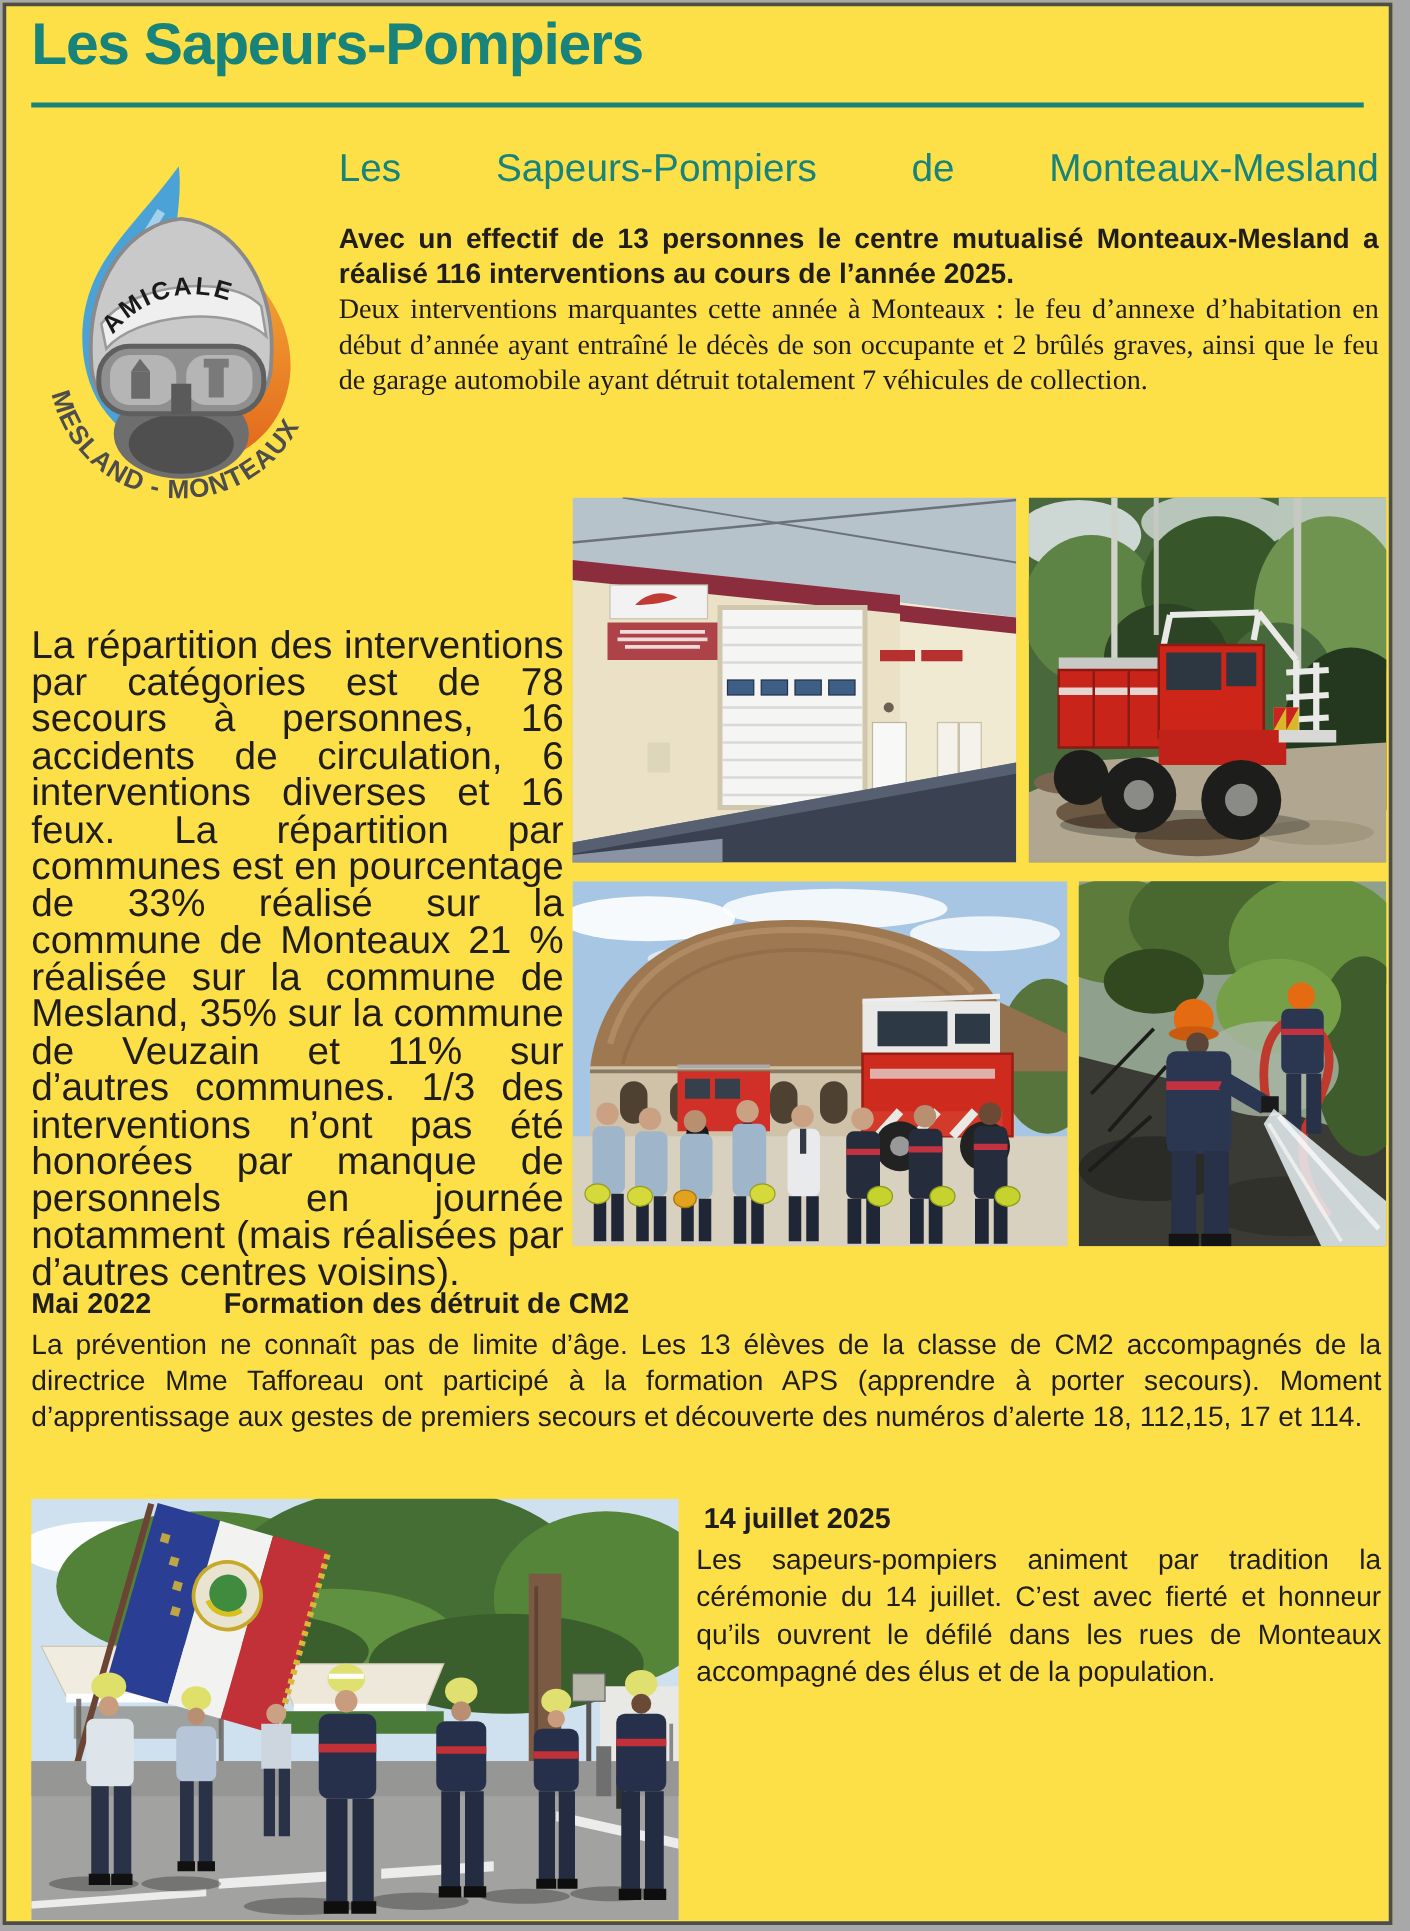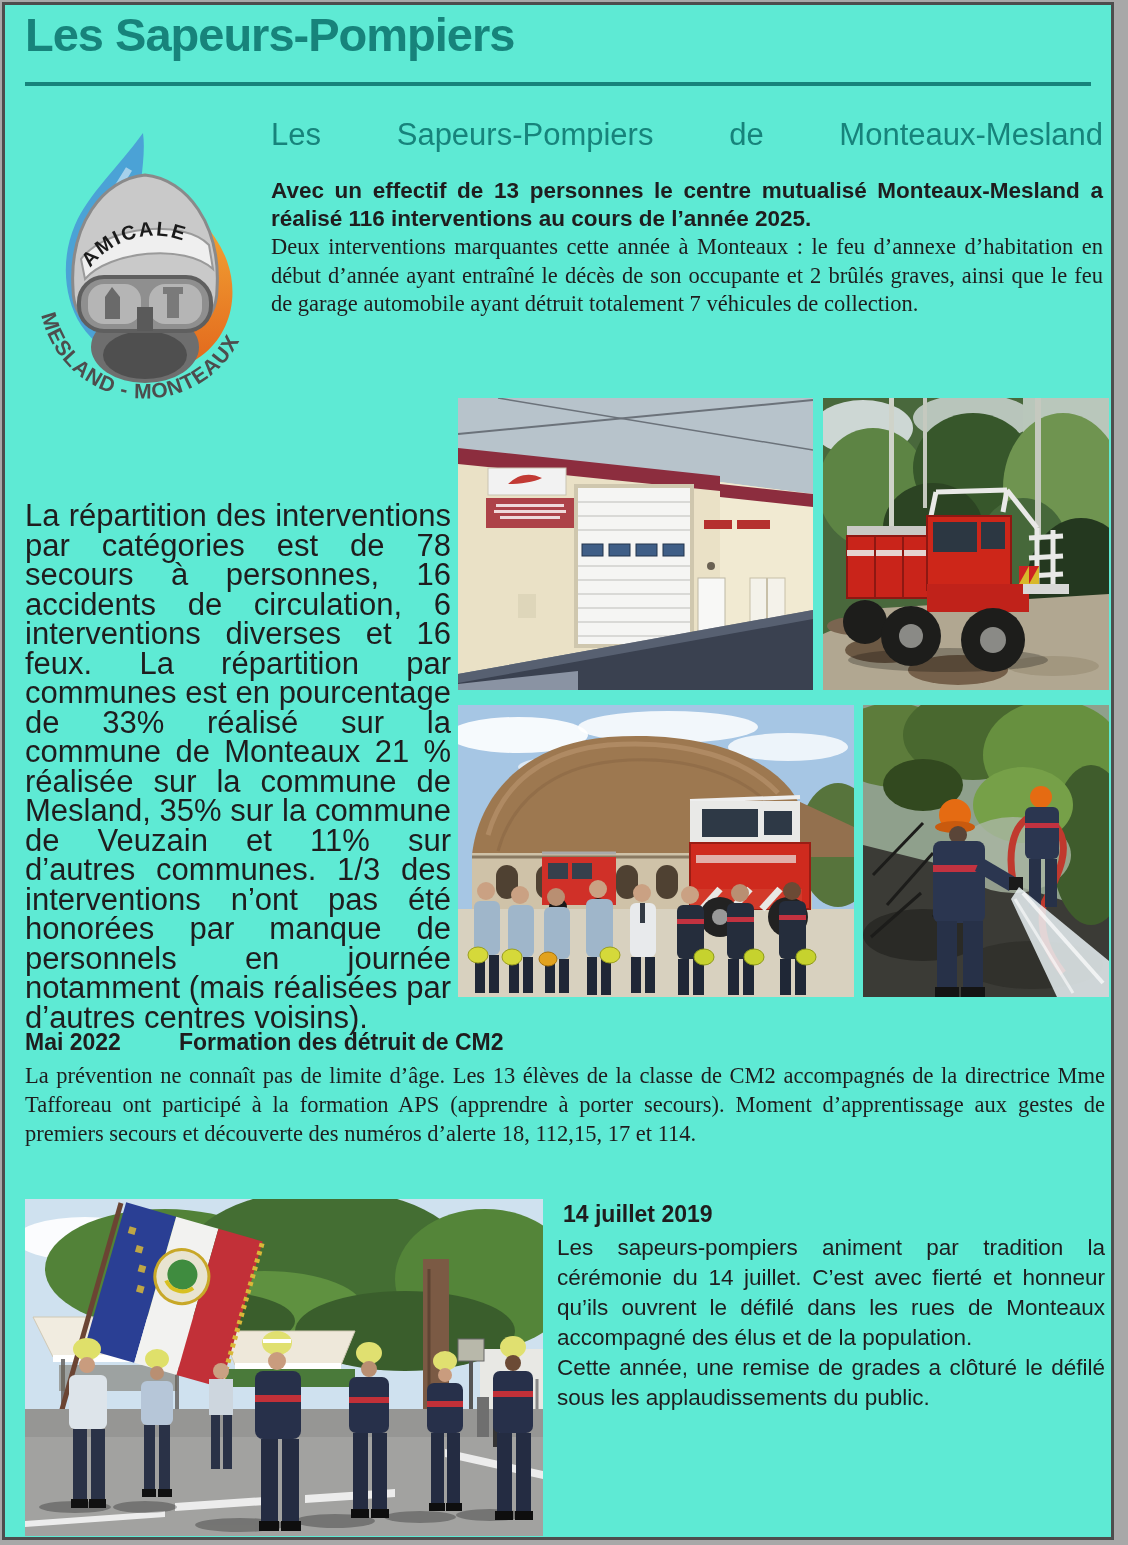--- a/index.html
+++ b/index.html
@@ -4,21 +4,21 @@
 <style>
   html,body{margin:0;padding:0;}
   body{
     width:1128px;height:1545px;position:relative;
     background:#a8a8a8;
     font-family:"Liberation Sans", sans-serif;
     color:#1f1d1e;
   }
   .page{
     position:absolute;left:2px;top:2px;width:1112px;height:1538px;
-    background:#5eead4;border:3px solid #4d4d4d;box-sizing:border-box;overflow:hidden;
+    background:#fde047;border:3px solid #4d4d4d;box-sizing:border-box;overflow:hidden;
   }
   .abs{position:absolute;}
   .page-title{
     left:20px;top:2px;margin:0;
     font-size:47px;font-weight:700;letter-spacing:-1px;color:#17837b;
   }
   .title-rule{left:20px;top:77px;width:1066px;height:4px;background:#17837b;}
   .logo{left:16px;top:122px;width:248px;height:280px;}
   .intro{left:266px;top:112px;width:832px;}
   .h2l1{font-size:31px;font-weight:400;color:#17837b;text-align:justify;text-align-last:justify;}
@@ -28,21 +28,21 @@
   .stats{left:20px;top:496px;width:426px;font-size:31px;line-height:29.5px;text-align:justify;}
   .photo{display:block;}
   .ph1{left:453px;top:393px;width:355px;height:292px;}
   .ph2{left:818px;top:393px;width:286px;height:292px;}
   .ph3{left:453px;top:700px;width:396px;height:292px;}
   .ph4{left:858px;top:700px;width:246px;height:292px;}
   .ph5{left:20px;top:1194px;width:518px;height:337px;}
   .mai{left:20px;top:1024px;width:1080px;}
   .mai-head{font-size:23px;font-weight:700;}
   .mai-title{margin-left:58px;}
-  .mai-body{margin:5px 0 0 0;font-size:22.5px;line-height:29px;text-align:justify;font-family:Liberation Serif, serif;}
+  .mai-body{margin:5px 0 0 0;font-size:22.5px;line-height:29px;text-align:justify;}
   .juillet{left:552px;top:1196px;width:548px;}
   .j-title{font-size:23px;font-weight:700;padding-left:6px;}
   .j-body{margin:5px 0 0 0;font-size:22.5px;line-height:30px;text-align:justify;}
   .j-body2{margin:0;font-size:22.5px;line-height:30px;text-align:justify;}
   svg text{font-family:"Liberation Sans", sans-serif;}
 </style>
 </head>
 <body>
 
 <div class="page">
@@ -492,18 +492,17 @@
       <rect x="468" y="172" width="40" height="62" rx="7" fill="#27304a"></rect>
       <rect x="468" y="192" width="40" height="6" fill="#c23038"></rect>
       <rect x="472" y="234" width="15" height="80" fill="#242c42"></rect>
         <rect x="491" y="234" width="15" height="80" fill="#242c42"></rect>
       <rect x="470" y="312" width="18" height="9" fill="#0e0e0e"></rect>
         <rect x="490" y="312" width="18" height="9" fill="#0e0e0e"></rect>
     </g>
   </svg>
 
   <div class="abs juillet">
-    <div class="j-title">14 juillet 2019</div>
+    <div class="j-title">14 juillet 2025</div>
     <p class="j-body">Les sapeurs-pompiers animent par tradition la cérémonie du 14 juillet. C’est avec fierté et honneur qu’ils ouvrent le défilé dans les rues de Monteaux accompagné des élus et de la population.</p>
-    <p class="j-body2">Cette année, une remise de grades a clôturé le défilé sous les applaudissements du public.</p>
   </div>
 
 </div>
 
 </body></html>

